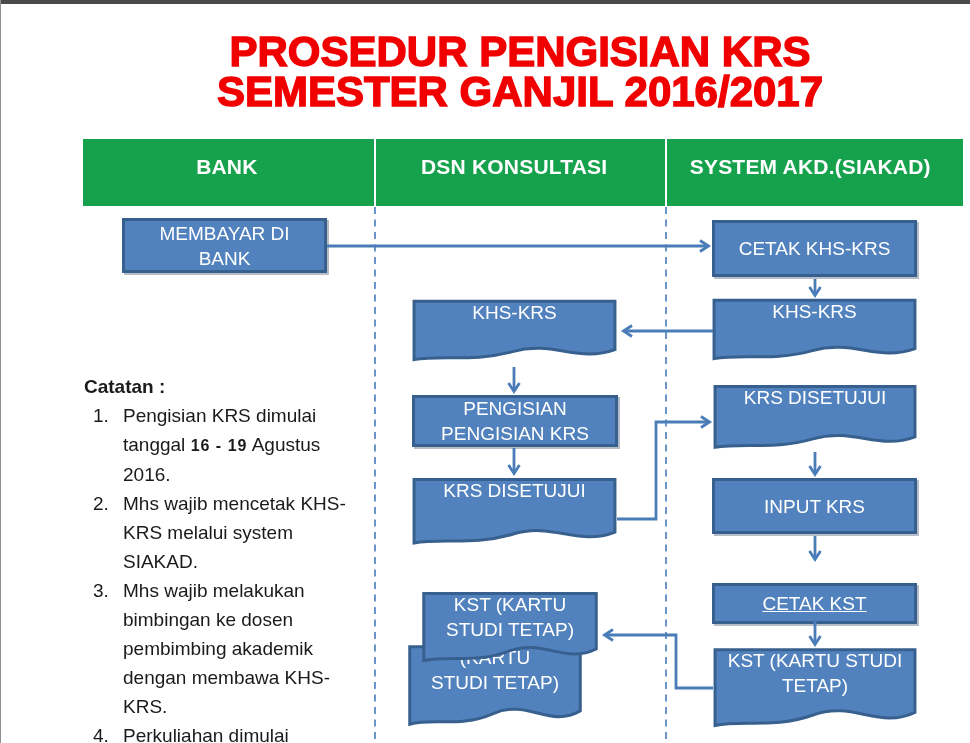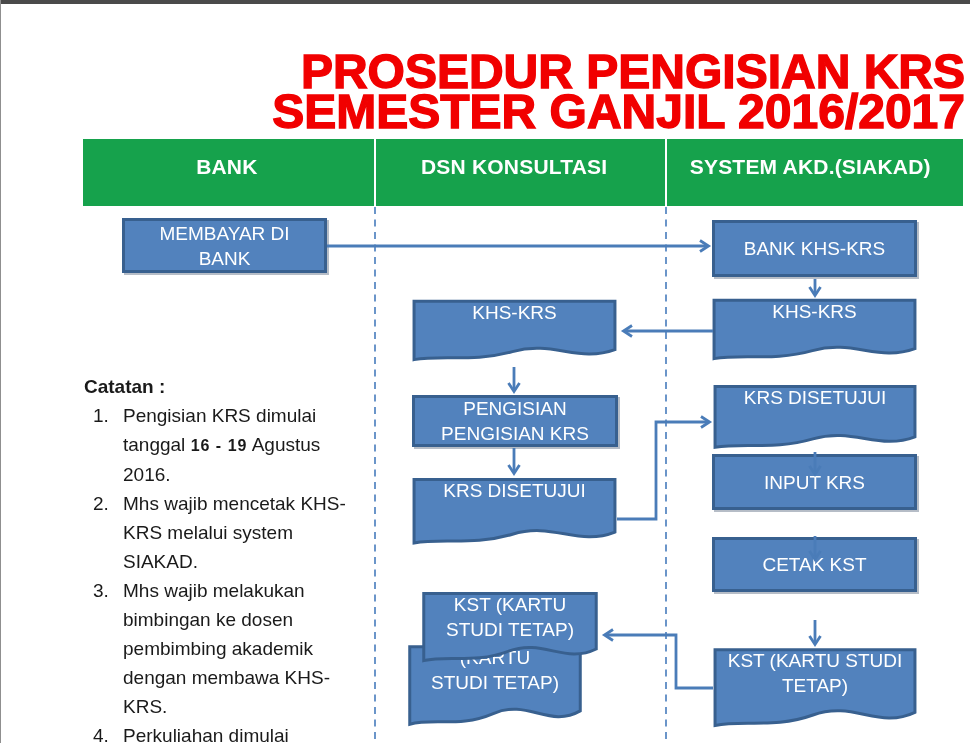--- a/index.html
+++ b/index.html
@@ -4,22 +4,22 @@
 <style>
   html,body{margin:0;padding:0;background:#ffffff;}
   .stage{
     position:relative;width:970px;height:743px;background:#ffffff;overflow:hidden;
     font-family:"Liberation Sans",sans-serif;
   }
   .top-bar{position:absolute;left:0;top:0;width:970px;height:4px;background:#4a4a4a;}
   .left-bar{position:absolute;left:0;top:0;width:1px;height:743px;background:#8f8f8f;}
 
   .title{
-    position:absolute;left:75px;right:5px;top:52px;text-align:right;
-    font-size:48px;line-height:40px;font-weight:700;letter-spacing:0px;
+    position:absolute;left:75px;right:5px;top:32px;text-align:center;
+    font-size:42px;line-height:40px;font-weight:700;letter-spacing:0px;
     color:#f10000;-webkit-text-stroke:1.4px #f10000;
   }
 
   .lane-header{position:absolute;left:83px;top:139px;width:880px;height:67px;background:#16a24c;display:flex;}
   .lane-cell{
     position:relative;display:flex;align-items:center;justify-content:center;
     color:#ffffff;font-weight:700;font-size:21px;letter-spacing:0.2px;padding-bottom:12px;box-sizing:border-box;
   }
   .lane-cell.c1{width:292px;}
   .lane-cell.c2{width:291px;}
@@ -76,21 +76,21 @@
     <line x1="375" y1="207" x2="375" y2="743" stroke="#5b8ac4" stroke-width="1.8" stroke-dasharray="7 5.5"></line>
     <line x1="666" y1="207" x2="666" y2="743" stroke="#5b8ac4" stroke-width="1.8" stroke-dasharray="7 5.5"></line>
   </svg>
 
   <div class="node rect" style="left:122px;top:218px;width:205px;height:55px;">
     <span class="line">MEMBAYAR DI</span>
     <span class="line">BANK</span>
   </div>
 
   <div class="node rect" style="left:712px;top:220px;width:205px;height:57px;">
-    <span class="line">BANK KHS-KRS</span>
+    <span class="line">CETAK KHS-KRS</span>
   </div>
 
   <div class="node doc" style="left:712px;top:299px;width:205px;height:67px;">
     <svg viewBox="0 0 200 100" preserveAspectRatio="none">
       <path class="doc-path" vector-effect="non-scaling-stroke" d="M2,2 H198 V74 C162,94 138,60 98,77 C60,93 30,82 2,89 Z"></path>
     </svg>
     <div class="label">
         <span class="line">KHS-KRS</span>
       </div>
   </div>
@@ -120,25 +120,25 @@
 
   <div class="node doc" style="left:713px;top:385px;width:204px;height:70px;">
     <svg viewBox="0 0 200 100" preserveAspectRatio="none">
       <path class="doc-path" vector-effect="non-scaling-stroke" d="M2,2 H198 V74 C162,94 138,60 98,77 C60,93 30,82 2,89 Z"></path>
     </svg>
     <div class="label">
         <span class="line">KRS DISETUJUI</span>
       </div>
   </div>
 
-  <div class="node rect" style="left:712px;top:454px;width:205px;height:56px;">
+  <div class="node rect" style="left:712px;top:478px;width:205px;height:56px;">
     <span class="line">INPUT KRS</span>
   </div>
 
-  <div class="node rect" style="left:712px;top:537px;width:205px;height:55px;">
+  <div class="node rect" style="left:712px;top:583px;width:205px;height:41px;text-decoration:underline;">
     <span class="line">CETAK KST</span>
   </div>
 
   <div class="node doc" style="left:713px;top:648px;width:204px;height:87px;">
     <svg viewBox="0 0 200 100" preserveAspectRatio="none">
       <path class="doc-path" vector-effect="non-scaling-stroke" d="M2,2 H198 V74 C162,94 138,60 98,77 C60,93 30,82 2,89 Z"></path>
     </svg>
     <div class="label">
       <span class="line">KST (KARTU STUDI</span>
       <span class="line">TETAP)</span>

